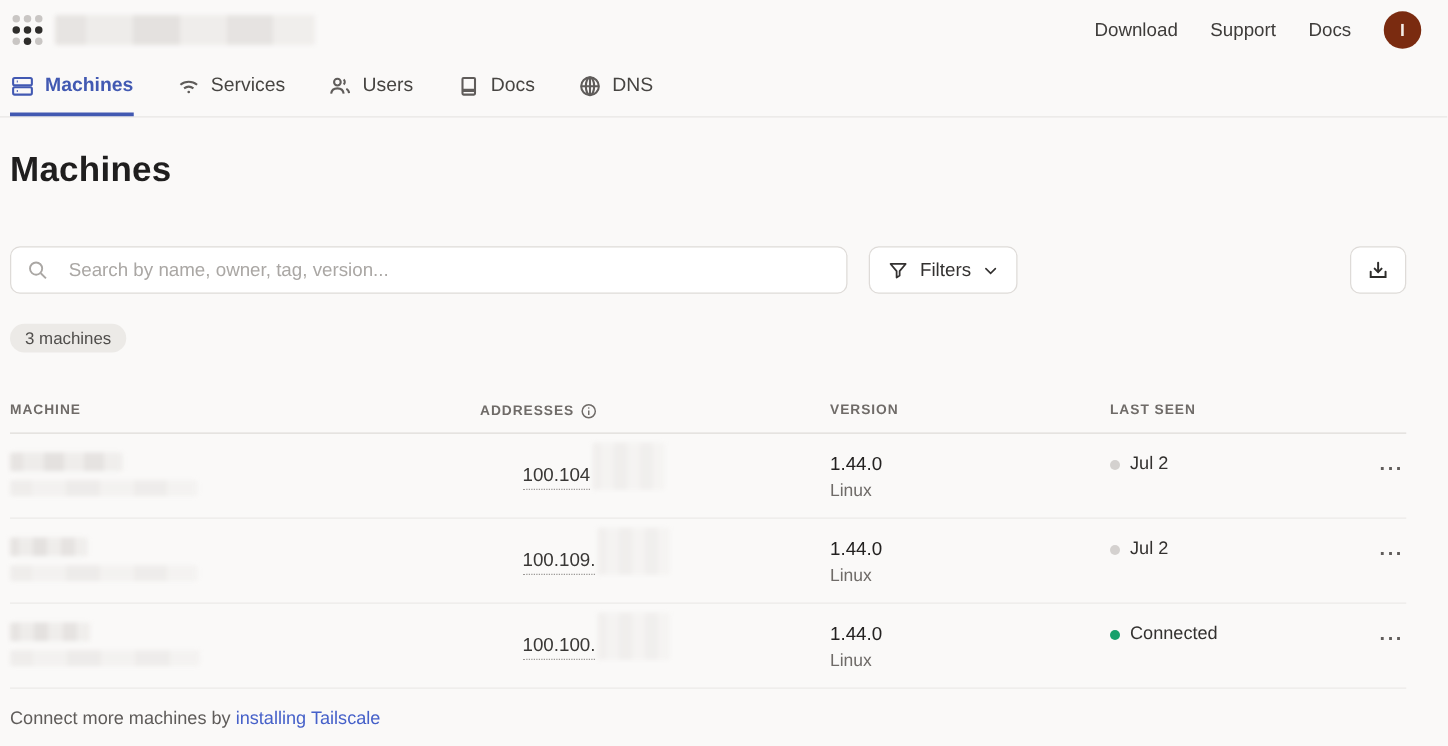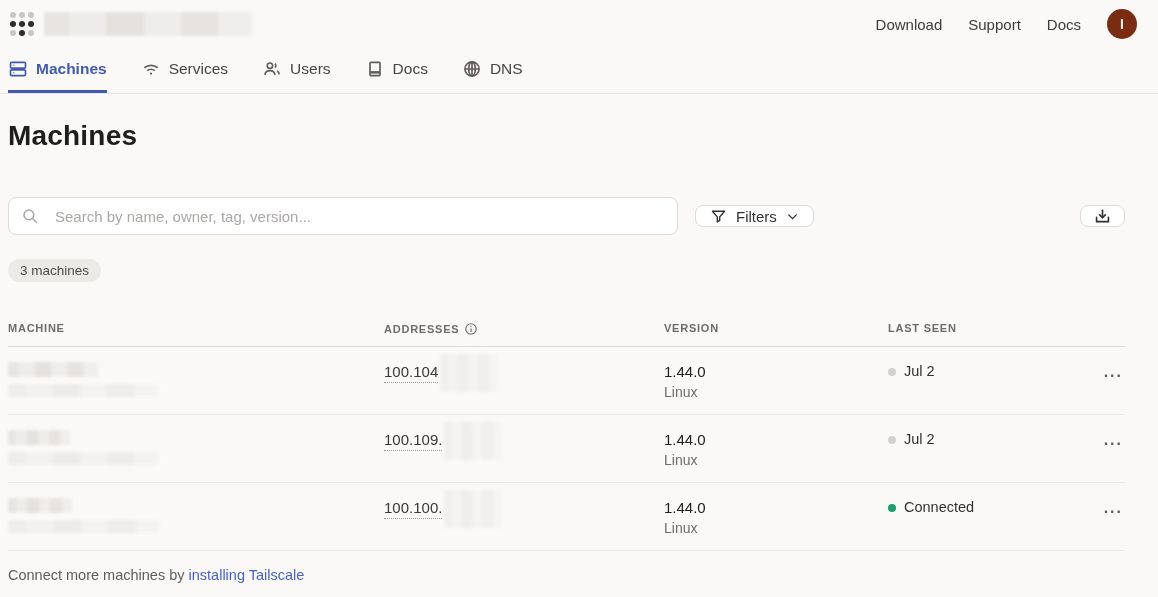--- a/index.html
+++ b/index.html
@@ -52,21 +52,21 @@
     flex:0 0 670px; height:38px; background:#fff;
     border:1px solid #dedbd8; border-radius:8px;
     display:flex; align-items:center; padding:0 12px; gap:16px;
   }
   .search-box input{
     border:none; outline:none; background:transparent; flex:1;
     font-family:"Liberation Sans", sans-serif; font-size:15px; color:#3a3836;
   }
   .search-box input::placeholder{ color:#aaa7a4; }
   .btn{
-    height:22px; background:#fff; border:1px solid #dedbd8; border-radius:8px;
+    height:38px; background:#fff; border:1px solid #dedbd8; border-radius:8px;
     display:flex; align-items:center; gap:9px; padding:0 14px;
     font-size:15px; color:#333130; cursor:pointer;
   }
   .filters-btn{ margin-left:17px; }
   .dl-btn{ margin-left:auto; width:45px; justify-content:center; padding:0; }
   .count-badge{
     display:inline-block; margin-top:24px; background:#eceae7; color:#4f4d4b;
     font-size:13.5px; padding:4px 12px; border-radius:999px;
   }
   
@@ -76,21 +76,21 @@
     align-items:start;
   }
   .thead{ border-bottom:1px solid #dedbd8; padding-bottom:10px; }
   .th{
     font-size:11px; font-weight:bold; letter-spacing:.07em; color:#6f6b68;
     display:flex; align-items:center; gap:5px;
   }
   .datarow{ border-bottom:1px solid #eceae7; padding:15px 0 14px; min-height:63px; }
   .name-l1{ height:15px; margin-bottom:7px; }
   .name-l2{ height:13px; opacity:.55; }
-  .addr-wrap{ display:flex; align-items:flex-start; gap:2px; }
+  .addr-wrap{ display:flex; align-items:flex-end; gap:2px;margin-left:34px; }
   .addr-link{
     font-size:15px; color:#3a3836; cursor:pointer;
     border-bottom:1px dotted #9b9896; padding-bottom:1px; line-height:19px;
   }
   .addr-redact{ width:58px; height:38px; margin-top:-8px; opacity:.45; }
   .ver{ font-size:15px; color:#232120; line-height:19px; }
   .os{ font-size:14px; color:#6f6b68; margin-top:3px; }
   .seen{ display:flex; align-items:center; gap:8px; font-size:14.5px; color:#33312f; line-height:19px; }
   .dot{ width:8px; height:8px; border-radius:50%; }
   .dot.gray{ background:#d4d1cf; }

